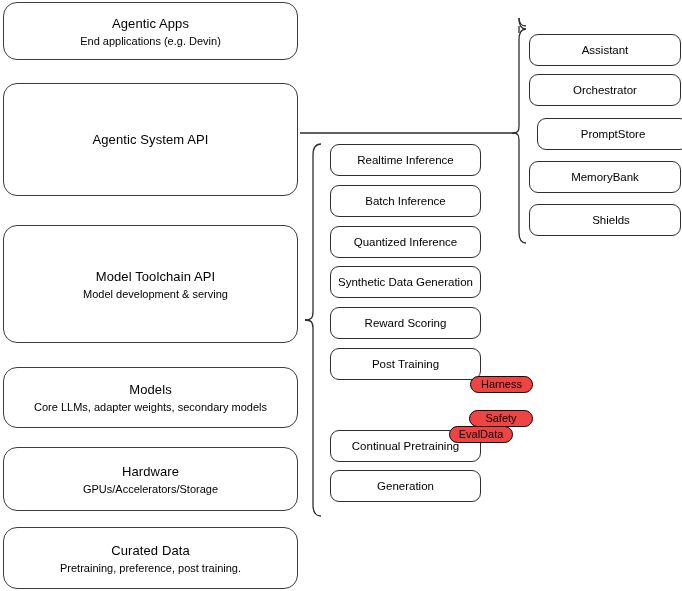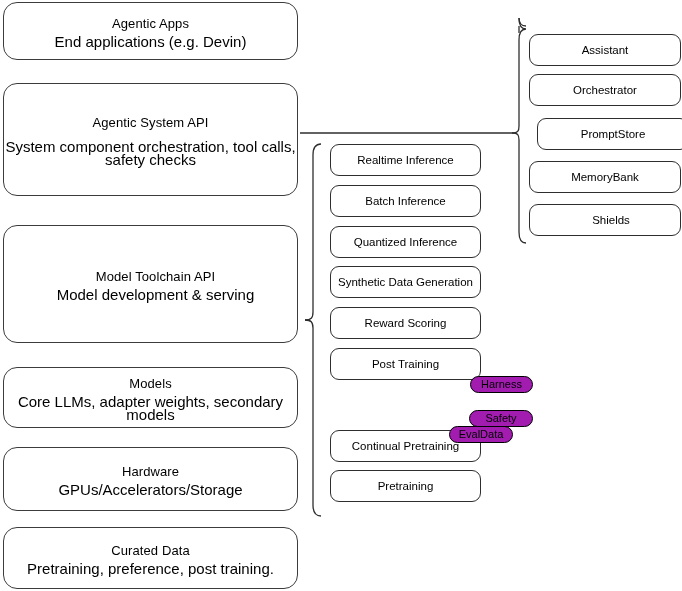--- a/index.html
+++ b/index.html
@@ -40,21 +40,21 @@
     width: 295px;
     border-radius: 14px;
   }
   .layer-title {
     font-size: 13px;
     line-height: 17px;
     color: #000;
     letter-spacing: 0.1px;
   }
   .layer-sub {
-    font-size: 15px;
+    font-size: 11px;
     line-height: 13px;
     margin-top: 3px;
     color: #000;
     text-align: center;
   }
 
   
   .mid-box {
     left: 330px;
     width: 151px;
@@ -79,21 +79,21 @@
     font-size: 11.5px;
     line-height: 15px;
   }
 
   
   .pill {
     position: absolute;
     box-sizing: border-box;
     border: 1.6px solid #000000;
     border-radius: 11px;
-    background: #a21caf;
+    background: #ef4444;
     display: flex;
     align-items: center;
     justify-content: center;
     height: 17px;
     font-size: 11px;
     line-height: 15px;
     z-index: 5;
   }
 
   
@@ -136,21 +136,20 @@
              C 313 512, 315 516, 321 516" fill="none" stroke="#2e2e2e" stroke-width="1.3"></path>
   </svg>
 
   <div class="box layer-box" style="top:2px; height:58px;">
     <div class="layer-title">Agentic Apps</div>
     <div class="layer-sub">End applications (e.g. Devin)</div>
   </div>
 
   <div class="box layer-box" style="top:83px; height:113px;gap:6px;">
     <div class="layer-title">Agentic System API</div>
-    <div class="layer-sub">System component orchestration, tool calls, safety checks</div>
   </div>
 
   <div class="box layer-box" style="top:225px; height:118px;padding-left:10px;">
     <div class="layer-title">Model Toolchain API</div>
     <div class="layer-sub">Model development &amp; serving</div>
   </div>
 
   <div class="box layer-box" style="top:367px; height:61px;">
     <div class="layer-title">Models</div>
     <div class="layer-sub">Core LLMs, adapter weights, secondary models</div>
@@ -181,21 +180,21 @@
   <div class="box mid-box" style="top:307px;">
     <div class="mid-label">Reward Scoring</div>
   </div>
   <div class="box mid-box" style="top:348px;">
     <div class="mid-label">Post Training</div>
   </div>
   <div class="box mid-box" style="top:430px;">
     <div class="mid-label">Continual Pretraining</div>
   </div>
   <div class="box mid-box" style="top:470px;">
-    <div class="mid-label">Pretraining</div>
+    <div class="mid-label">Generation</div>
   </div>
 
   <div class="pill" style="left:470px; top:376px; width:63px;">
     <span>Harness</span>
   </div>
   <div class="pill" style="left:449px; top:394px; width:64px;margin-top:32px;">
     <span>EvalData</span>
   </div>
   <div class="pill" style="left:469px; top:410px; width:64px;">
     <span>Safety</span>

